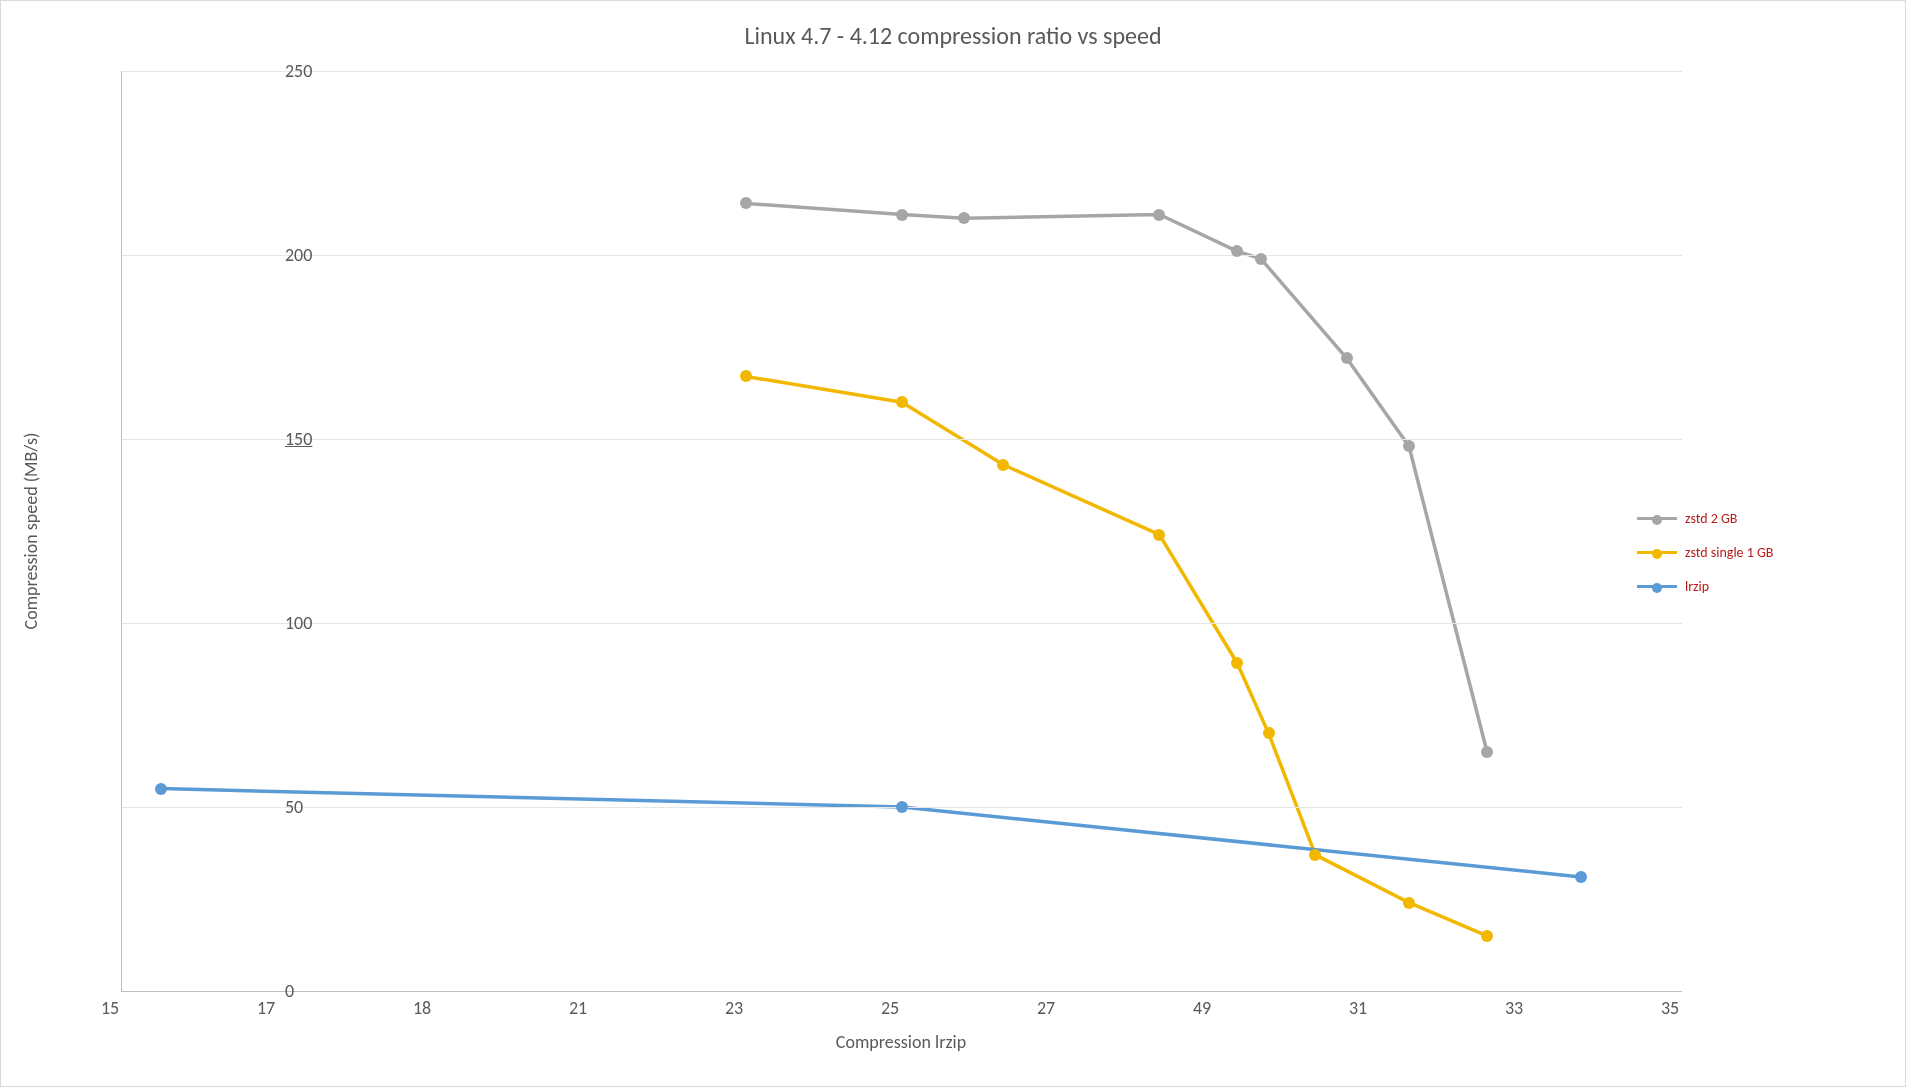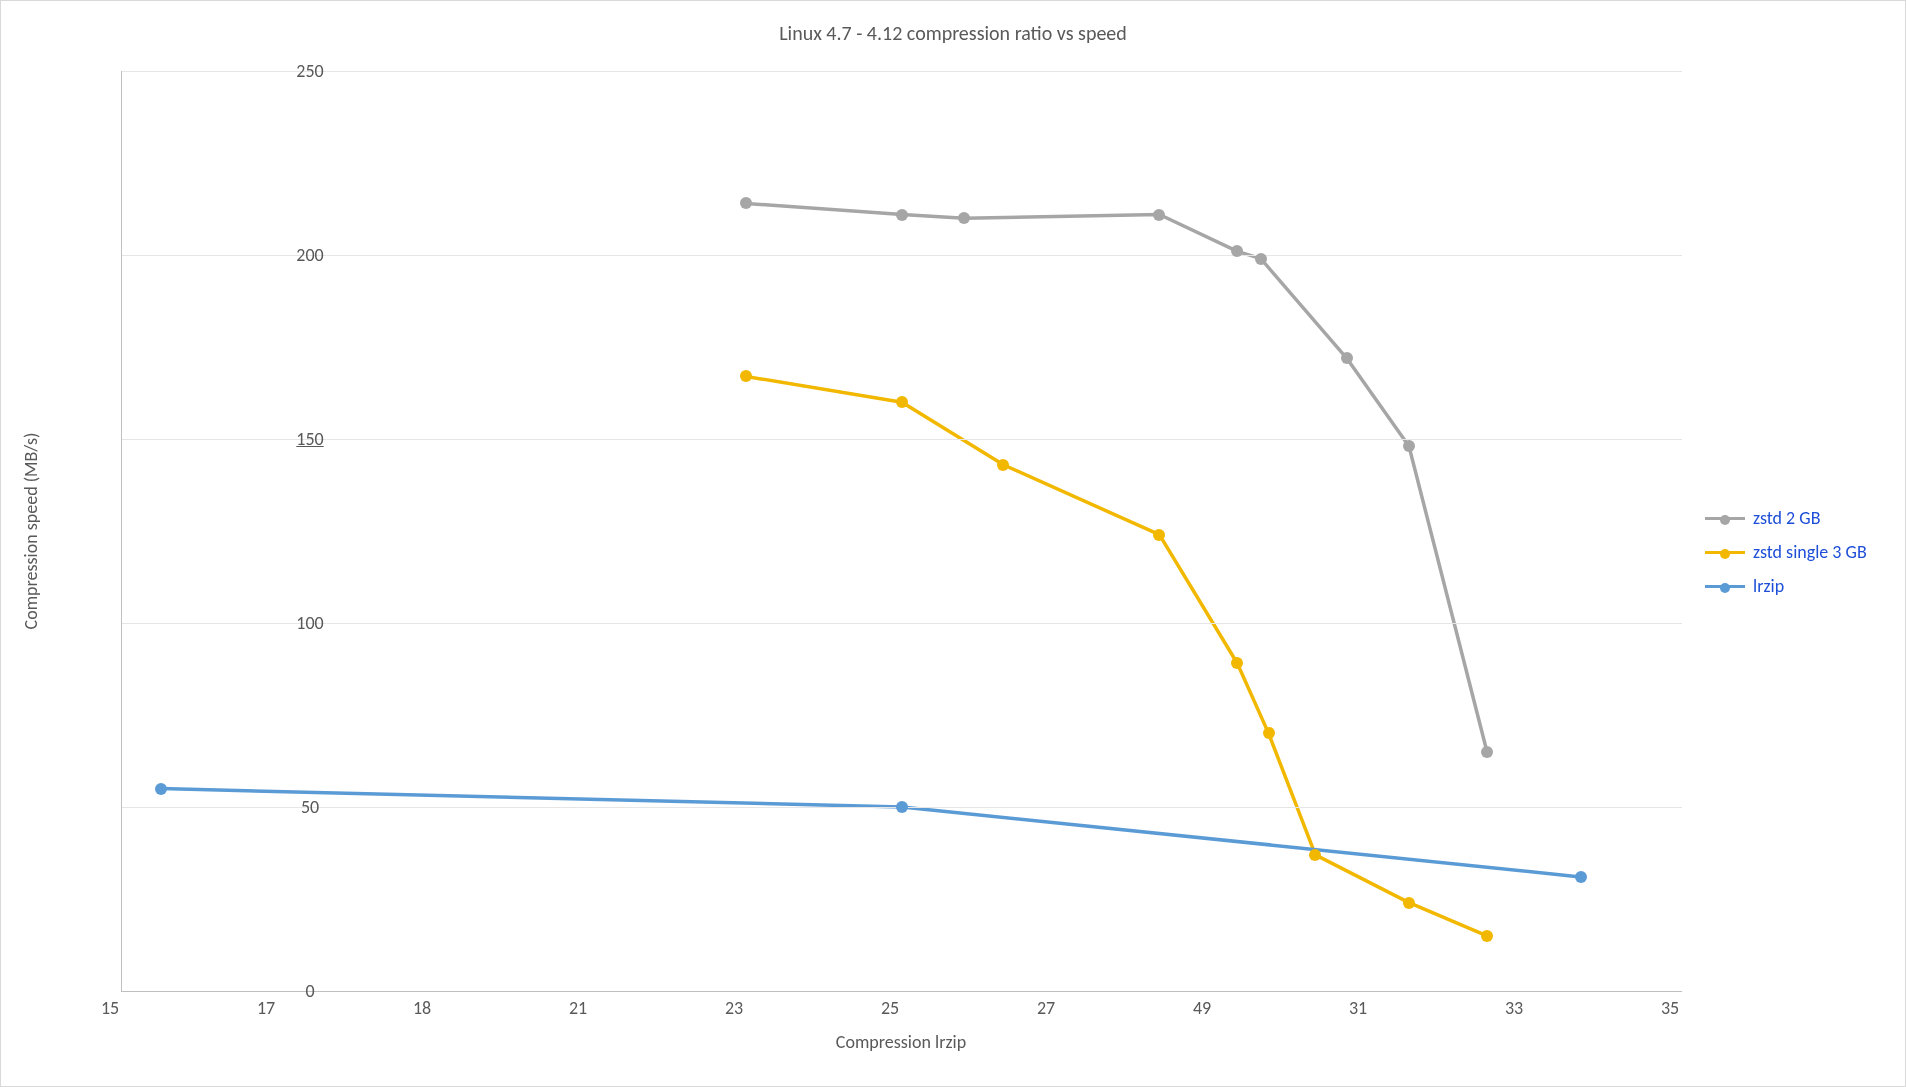--- a/index.html
+++ b/index.html
@@ -18,21 +18,21 @@
     border: 1px solid #d9d9d9;
     position: relative;
     background: #fff;
   }
   .chart-title {
     position: absolute;
     top: 20px;
     left: 0;
     width: 100%;
     text-align: center;
-    font-size: 20px;
+    font-size: 24px;
     color: #595959;
   }
   
   .plot {
     position: absolute;
     left: 120px;
     top: 70px;
     width: 1560px;   
     height: 920px;   
     border-left: 1px solid #bfbfbf;
@@ -42,21 +42,21 @@
     position: absolute;
     left: 0;
     width: 100%;
     height: 0;
     border-top: 1px solid #e6e6e6;
   }
   .ytick {
     position: absolute;
     right: 1570px; 
     width: 50px;
-    text-align: center;
+    text-align: left;
     font-size: 18px;
     transform: translateY(-50%);
     color: #595959;
   }
   .xtick {
     position: absolute;
     top: 996px; 
     width: 40px;
     text-align: left;
     font-size: 18px;
@@ -77,24 +77,24 @@
     left: 30px;
     top: 530px;
     transform: translate(-50%, -50%) rotate(-90deg);
     transform-origin: center;
     font-size: 18px;
     color: #595959;
     white-space: nowrap;
   }
   .legend {
     position: absolute;
-    left: 1704px;
+    left: 1636px;
     top: 500px;
-    font-size: 18px;
-    color: #1d4ed8;
+    font-size: 14px;
+    color: #b91c1c;
   }
   .legend-row {
     display: flex;
     align-items: center;
     height: 34px;
   }
   .legend-line {
     width: 40px;
     height: 0;
     border-top-width: 3px;
@@ -175,21 +175,21 @@
       <div class="legend-row">
         <div class="legend-line" style="border-top-color: rgb(166, 166, 166);">
           <div class="legend-dot" style="background: rgb(166, 166, 166);"></div>
         </div>
         <span>zstd 2 GB</span>
       </div>
       <div class="legend-row">
         <div class="legend-line" style="border-top-color: rgb(242, 184, 0);">
           <div class="legend-dot" style="background: rgb(242, 184, 0);"></div>
         </div>
-        <span>zstd single 3 GB</span>
+        <span>zstd single 1 GB</span>
       </div>
       <div class="legend-row">
         <div class="legend-line" style="border-top-color: rgb(91, 155, 213);">
           <div class="legend-dot" style="background: rgb(91, 155, 213);"></div>
         </div>
         <span>lrzip</span>
       </div>
     </div>
 
 <div class="ytick" style="top: 990px;">0</div>

